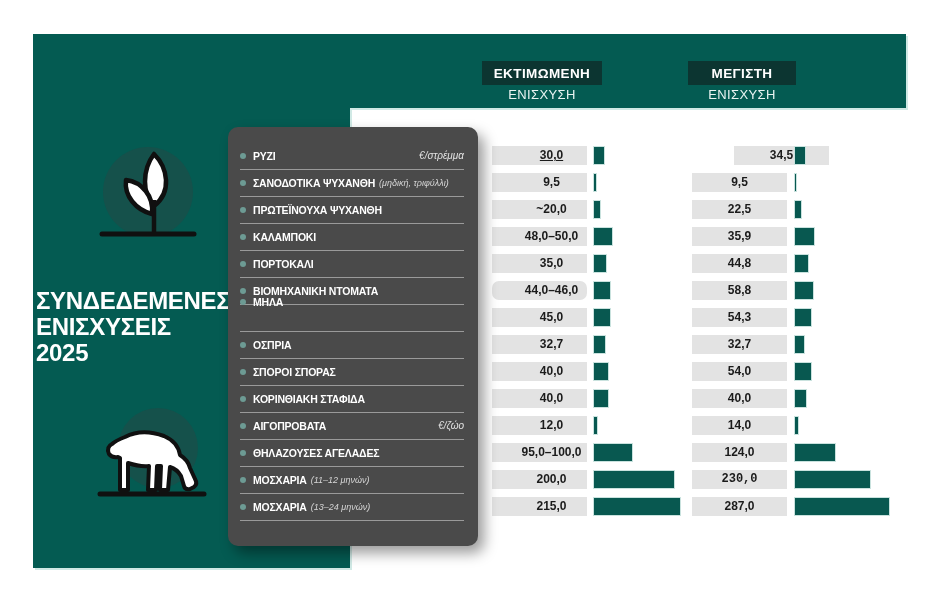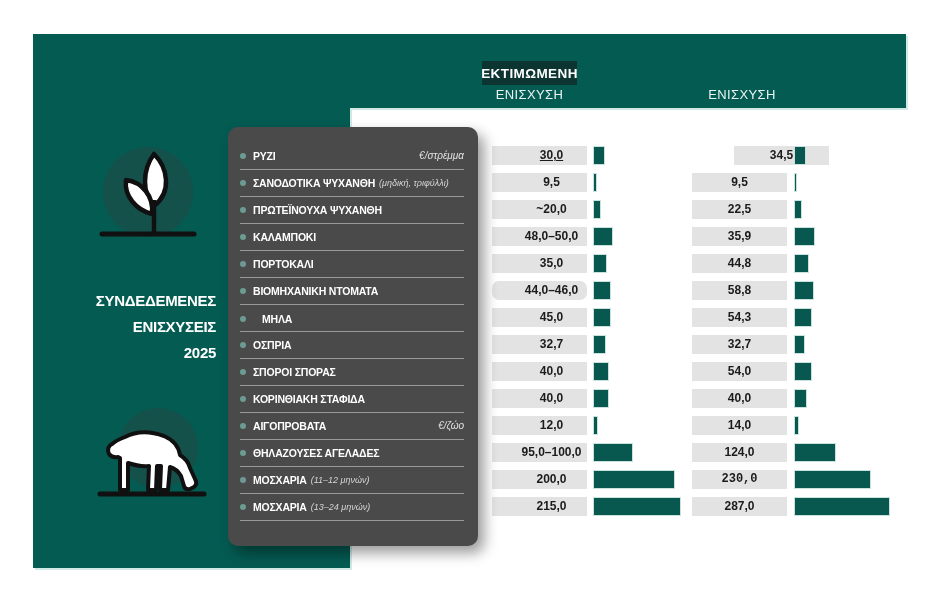--- a/index.html
+++ b/index.html
@@ -14,35 +14,35 @@
   .teal-band {
     position:absolute; left:350px; top:34px; width:556px; height:74px;
     background:#045B52; box-shadow:2px 2px 0 rgba(205,232,228,.95); z-index:2;
   }
 
   .icon-svg { position:absolute; z-index:2; }
   .plant-svg { left:96px; top:142px; }
   .animal-svg { left:94px; top:404px; }
 
   .title-block {
-    position:absolute; left:36px; top:288px; width:180px; text-align:right;
-    color:#ffffff; font-weight:bold; font-size:15px; line-height:26px;
+    position:absolute; left:36px; top:288px; width:180px; 
+    color:#ffffff; font-weight:bold; font-size:24px; line-height:26px;
     letter-spacing:-0.3px; z-index:2;
   }
 
   .hdr-box {
     position:absolute; top:61px; height:24px; background:#0C3531;
     color:#ffffff; font-weight:bold; font-size:13.5px; letter-spacing:.4px;
     display:flex; align-items:center; justify-content:center; z-index:3;
   }
   .hdr-sub {
     position:absolute; top:87px; height:17px; color:#E9F4F2;
     font-size:13px; letter-spacing:.4px; text-align:center; z-index:3;
   }
-  .hdr-est { left:482px; width:95px; }
+  .hdr-est { left:482px; width:120px; }
   .hdr-max { left:688px; width:108px; }
 
   .panel {
     position:absolute; left:228px; top:127px; width:250px; height:419px;
     background:#4A4A4A; border-radius:10px;
     box-shadow:6px 7px 14px rgba(0,0,0,.40); z-index:4;
   }
 
   .list-row {
     position:absolute; left:240px; width:224px; height:19px;
@@ -92,20 +92,21 @@
   </svg>
 
   <div class="title-block">
     <div>ΣΥΝΔΕΔΕΜΕΝΕΣ</div>
     <div>ΕΝΙΣΧΥΣΕΙΣ</div>
     <div>2025</div>
   </div>
 
   <div class="hdr-box hdr-est">ΕΚΤΙΜΩΜΕΝΗ</div>
   <div class="hdr-sub hdr-est">ΕΝΙΣΧΥΣΗ</div>
+  <div class="hdr-box hdr-max">ΜΕΓΙΣΤΗ</div>
   <div class="hdr-sub hdr-max">ΕΝΙΣΧΥΣΗ</div>
 
   <div class="panel"></div>
 
   <div id="rows-layer">
       <div class="list-row" style="top: 146px;">
         <span class="bullet"></span>
         <span class="prod-label">ΡΥΖΙ</span>
         <span class="unit-label">€/στρέμμα</span>
       </div>
@@ -153,21 +154,21 @@
       <div class="bar max" style="top: 254px; width: 15px;"></div>
       <div class="list-row" style="top: 281px;">
         <span class="bullet"></span>
         <span class="prod-label">ΒΙΟΜΗΧΑΝΙΚΗ ΝΤΟΜΑΤΑ</span>
       </div>
       <div class="row-sep" style="top: 304px;"></div>
       <div class="val-box est" style="top: 281px; border-radius: 7px;">44,0–46,0</div>
       <div class="bar est" style="top: 281px; width: 18px;"></div>
       <div class="val-box max" style="top: 281px;">58,8</div>
       <div class="bar max" style="top: 281px; width: 20px;"></div>
-      <div class="list-row" style="top: 309px; gap: 9px;">
+      <div class="list-row" style="top: 292px;">
         <span class="bullet"></span>
         <span class="prod-label">ΜΗΛΑ</span>
       </div>
       <div class="row-sep" style="top: 331px;"></div>
       <div class="val-box est" style="top: 308px;">45,0</div>
       <div class="bar est" style="top: 308px; width: 18px;"></div>
       <div class="val-box max" style="top: 308px;">54,3</div>
       <div class="bar max" style="top: 308px; width: 18px;"></div>
       <div class="list-row" style="top: 335px;">
         <span class="bullet"></span>

